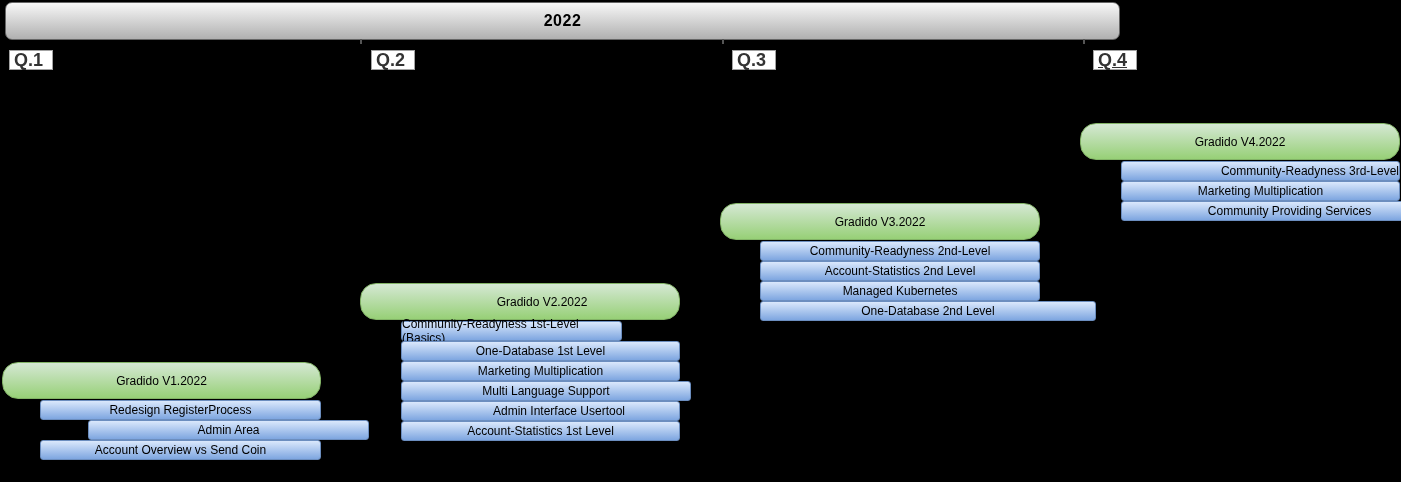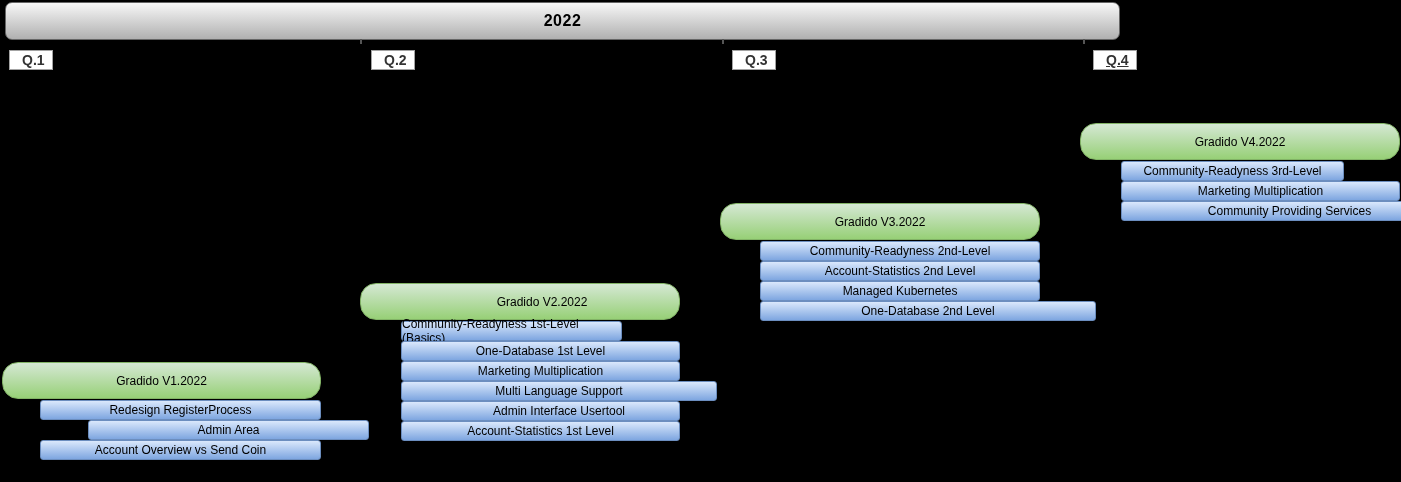--- a/index.html
+++ b/index.html
@@ -44,24 +44,24 @@
   }
   .qlabel {
     position: absolute;
     top: 50px;
     width: 44px;
     height: 20px;
     box-sizing: border-box;
     background: var(--qlabel-bg, #fff);
     border: 1px solid var(--qlabel-border, #a3a3a3);
     color: var(--qlabel-text, #333);
-    font-size: 14px;
+    font-size: 18px;
     font-weight: bold;
     line-height: 18px;
-    padding-left: 12px;
+    padding-left: 4px;
   }
   .release-box {
     position: absolute;
     height: 37px;
     box-sizing: border-box;
     border: 1px solid var(--release-border, #82b366);
     border-radius: 16px;
     background: linear-gradient(var(--release-top, #d5e8d4), var(--release-bottom, #97d077));
     display: flex;
     align-items: center;
@@ -111,21 +111,21 @@
       </div>
       <div class="item-box" style="left: 401px; top: 321px; width: 221px;">
         <span>Community-Readyness 1st-Level (Basics)</span>
       </div>
       <div class="item-box" style="left: 401px; top: 341px; width: 279px;">
         <span>One-Database 1st Level</span>
       </div>
       <div class="item-box" style="left: 401px; top: 361px; width: 279px;">
         <span>Marketing Multiplication</span>
       </div>
-      <div class="item-box" style="left: 401px; top: 381px; width: 316px;">
+      <div class="item-box" style="left: 401px; top: 381px; width: 290px;">
         <span>Multi Language Support</span>
       </div>
       <div class="item-box" style="left: 401px; top: 401px; width: 279px; padding-left: 37px;">
         <span>Admin Interface Usertool</span>
       </div>
       <div class="item-box" style="left: 401px; top: 421px; width: 279px;">
         <span>Account-Statistics 1st Level</span>
       </div>
       <div class="qlabel" style="left: 732px;">Q.3</div>
       <div class="release-box" style="left: 720px; top: 203px; width: 320px;">
@@ -140,21 +140,21 @@
       <div class="item-box" style="left: 760px; top: 281px; width: 280px;">
         <span>Managed Kubernetes</span>
       </div>
       <div class="item-box" style="left: 760px; top: 301px; width: 336px;">
         <span>One-Database 2nd Level</span>
       </div>
       <div class="qlabel" style="left: 1093px; text-decoration: underline;">Q.4</div>
       <div class="release-box" style="left: 1080px; top: 123px; width: 320px;">
         <span>Gradido V4.2022</span>
       </div>
-      <div class="item-box" style="left: 1121px; top: 161px; width: 223px;">
+      <div class="item-box" style="left: 1121px; top: 161px; width: 279px; justify-content: flex-end;">
         <span>Community-Readyness 3rd-Level</span>
       </div>
       <div class="item-box" style="left: 1121px; top: 181px; width: 279px;">
         <span>Marketing Multiplication</span>
       </div>
       <div class="item-box" style="left: 1121px; top: 201px; width: 337px;">
         <span>Community Providing Services</span>
       </div>
     </div>
 </div>

